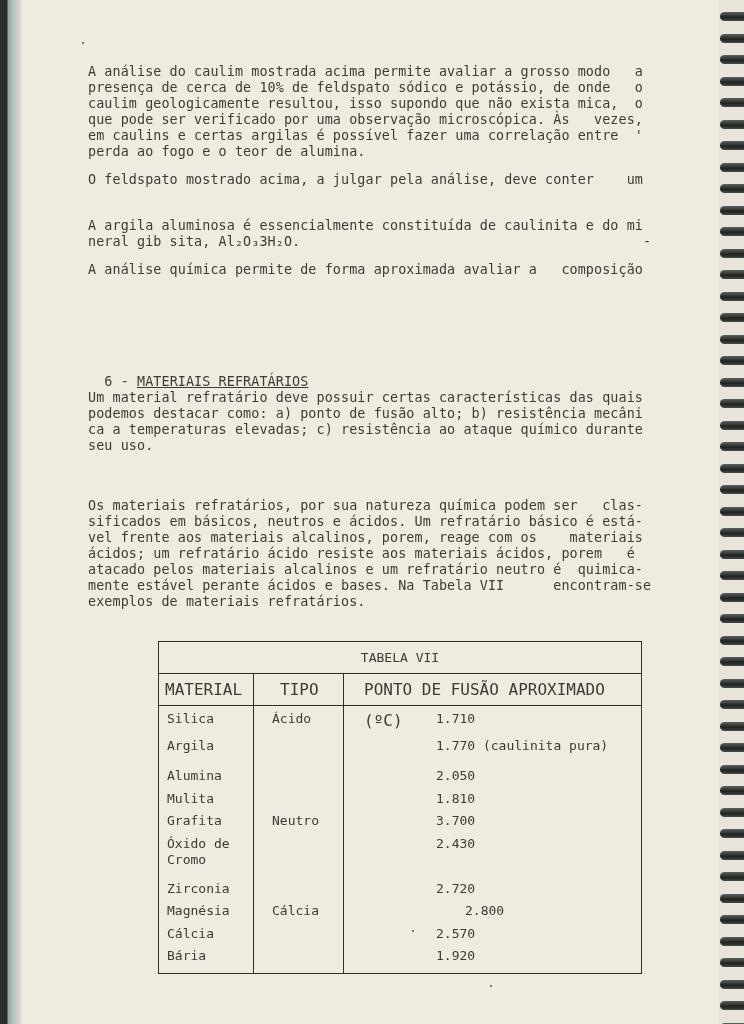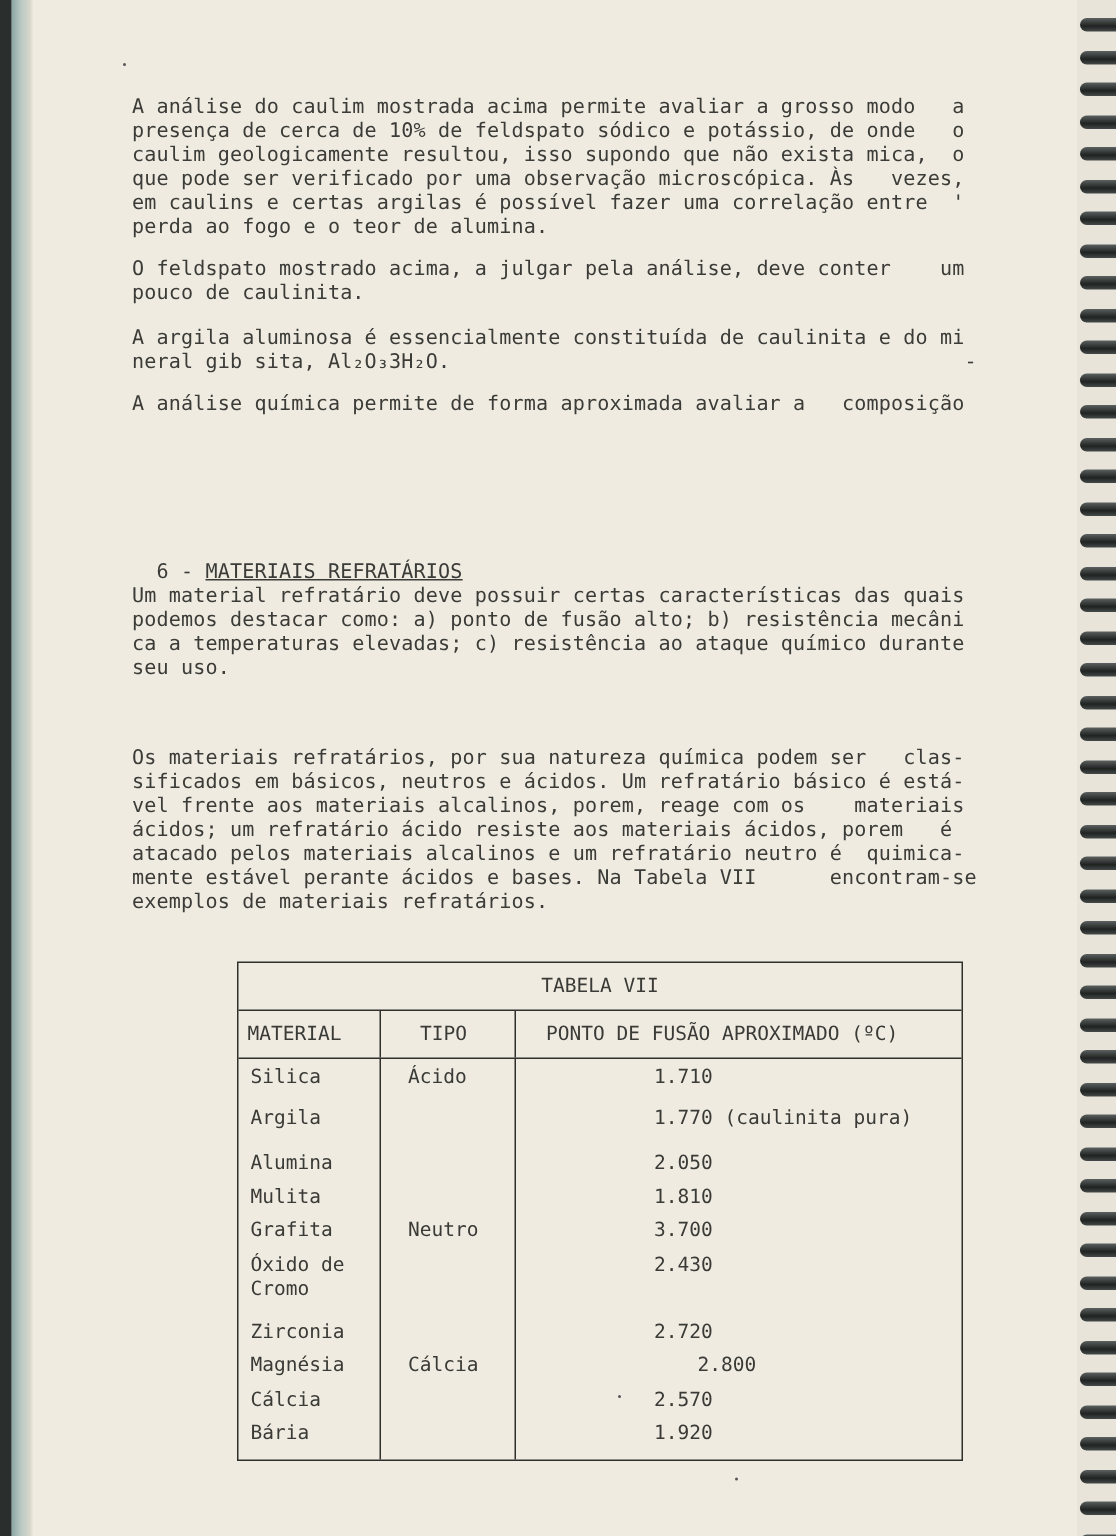--- a/index.html
+++ b/index.html
@@ -34,21 +34,21 @@
     .heading { text-decoration: underline; }
     .table-wrap {
       position: absolute; left: 158px; top: 641px; width: 482px; height: 331px;
       border: 1.5px solid #2f2f2c;
     }
     .t-title {
       height: 31px; line-height: 31px; text-align: center;
       border-bottom: 1.5px solid #2f2f2c; font-size: 13px;
     }
     .t-head {
-      display: flex; height: 31px; line-height: 31px; font-size: 13px;
+      display: flex; height: 31px; line-height: 31px; font-size: 16px;
       border-bottom: 1.5px solid #2f2f2c;
     }
     .c1 { width: 95px; padding-left: 8px; box-sizing: border-box; border-right: 1.5px solid #2f2f2c; }
     .c2 { width: 90px; padding-left: 14px; box-sizing: border-box; border-right: 1.5px solid #2f2f2c; }
     .c3 { flex: 1; padding-left: 20px; box-sizing: border-box; }
     .t-head .c1 { padding-left: 6px; }
     .t-head .c2 { padding-left: 26px; }
     .t-body { position: absolute; top: 64px; left: 0; right: 0; bottom: 0; display: flex; }
     .col { box-sizing: border-box; height: 100%; position: relative; }
     .col.c1, .col.c2 { border-right: 1.5px solid #2f2f2c; }
@@ -105,21 +105,21 @@
     <div class="coil" style="top: 893.5px;"></div>
     <div class="coil" style="top: 915px;"></div>
     <div class="coil" style="top: 936.5px;"></div>
     <div class="coil" style="top: 958px;"></div>
     <div class="coil" style="top: 979.5px;"></div>
     <div class="coil" style="top: 1001px;"></div>
     <div class="coil" style="top: 1022.5px;"></div>
   </div>
 
 <div class="text-block" style="top:64px" id="p0"><div>A análise do caulim mostrada acima permite avaliar a grosso modo   a</div><div>presença de cerca de 10% de feldspato sódico e potássio, de onde   o</div><div>caulim geologicamente resultou, isso supondo que não exista mica,  o</div><div>que pode ser verificado por uma observação microscópica. Às   vezes,</div><div>em caulins e certas argilas é possível fazer uma correlação entre  '</div><div>perda ao fogo e o teor de alumina.</div></div>
-<div class="text-block" style="top:172px" id="p1"><div>O feldspato mostrado acima, a julgar pela análise, deve conter    um</div><div>pouco de caulinita.</div></div>
+<div class="text-block" style="top:172px" id="p1"><div>O feldspato mostrado acima, a julgar pela análise, deve conter    um</div></div>
 <div class="text-block" style="top:218px" id="p2"><div>A argila aluminosa é essencialmente constituída de caulinita e do mi</div><div>neral gib sita, Al₂O₃3H₂O.                                          -</div></div>
 <div class="text-block" style="top:262px" id="p3"><div>A análise química permite de forma aproximada avaliar a   composição</div></div>
 
 <div class="text-block" style="top:358px">
   <span>6 - </span><span class="heading">MATERIAIS REFRATÁRIOS</span>
 </div>
 
 <div class="text-block" style="top:390px" id="s0"><div>Um material refratário deve possuir certas características das quais</div><div>podemos destacar como: a) ponto de fusão alto; b) resistência mecâni</div><div>ca a temperaturas elevadas; c) resistência ao ataque químico durante</div><div>seu uso.</div></div>
 <div class="text-block" style="top:498px" id="s1"><div>Os materiais refratários, por sua natureza química podem ser   clas-</div><div>sificados em básicos, neutros e ácidos. Um refratário básico é está-</div><div>vel frente aos materiais alcalinos, porem, reage com os    materiais</div><div>ácidos; um refratário ácido resiste aos materiais ácidos, porem   é</div><div>atacado pelos materiais alcalinos e um refratário neutro é  quimica-</div><div>mente estável perante ácidos e bases. Na Tabela VII      encontram-se</div><div>exemplos de materiais refratários.</div></div>
 

